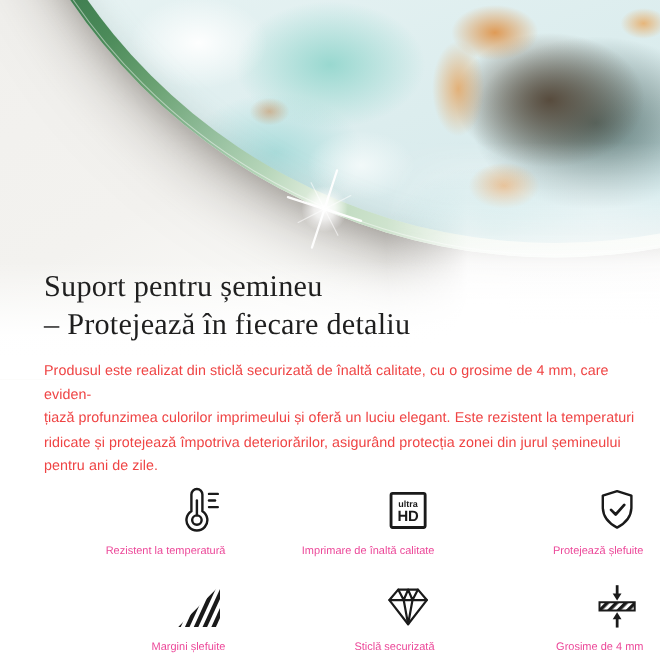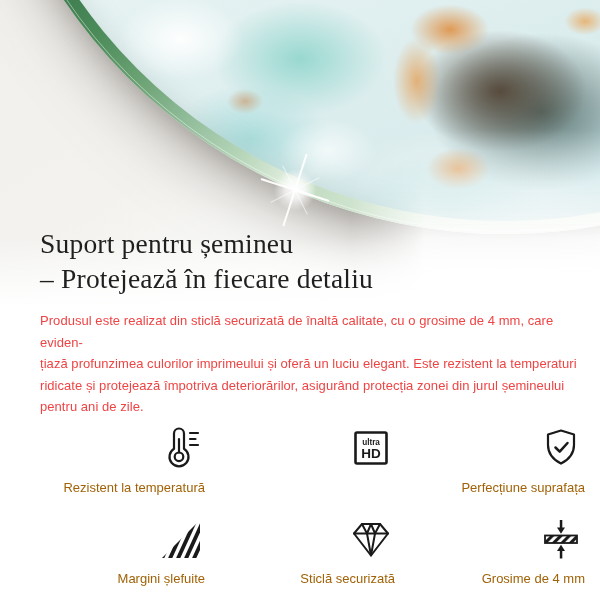--- a/index.html
+++ b/index.html
@@ -53,39 +53,39 @@
     background:linear-gradient(to bottom, rgba(255,255,255,0) 8%, rgba(254,254,254,.92) 55%, #fff 78%);
     -webkit-mask-image:linear-gradient(to right, rgba(0,0,0,0), #000 30%);
             mask-image:linear-gradient(to right, rgba(0,0,0,0), #000 30%);
   }
   .fade-bottom{
     position:absolute;left:0;top:238px;width:600px;height:107px;z-index:3;
     background:linear-gradient(to bottom, rgba(255,255,255,0), rgba(255,255,255,.96) 62%, #fff 82%);
   }
 
   
-  .content{position:absolute;left:0;top:0;width:580px;z-index:5;padding:226px 40px 0;box-sizing:border-box;}
+  .content{position:absolute;left:0;top:16px;width:580px;z-index:5;padding:226px 40px 0;box-sizing:border-box;}
   h1{
     margin:0;font-family:"Liberation Serif","DejaVu Serif",serif;font-weight:400;
     font-size:27.5px;line-height:35px;color:#1f1f1f;letter-spacing:.2px;
   }
   .h-line{display:block;}
   .intro{
     margin:14px 0 0;width:548px;font-size:13px;line-height:21.6px;color:#ef4444;
     white-space:pre-line;letter-spacing:.05px;
   }
 
   
   .features{
     margin:8px 0 0 -25px;width:570px;display:grid;
     grid-template-columns:1fr 1fr 1fr;row-gap:22px;
   }
   .feature{display:flex;flex-direction:column;align-items:flex-end;}
   .ficon{height:46px;display:flex;align-items:flex-end;justify-content:center;color:#1a1a1a;}
-  .flabel{margin-top:8px;font-size:13px;color:#a16207;white-space:nowrap;}
+  .flabel{margin-top:8px;font-size:10px;color:#ec4899;white-space:nowrap;}
   svg{display:block;}
 </style>
 </head>
 <body>
 
 <div class="page">
 
   <div class="hero">
     <div class="glass-outer">
       <div class="glass-marble"></div>
@@ -138,30 +138,31 @@
       </div>
 
       <div class="feature">
         <div class="ficon">
           <svg width="48" height="48" viewBox="0 0 48 48">
             <rect x="8.5" y="8.5" width="31" height="31" rx="1.5" fill="none" stroke="currentColor" stroke-width="2.6"></rect>
             <text x="24" y="20.5" text-anchor="middle" font-family="Liberation Sans, sans-serif" font-size="8.2" font-weight="700" fill="currentColor">ultra</text>
             <text x="24" y="33.5" text-anchor="middle" font-family="Liberation Sans, sans-serif" font-size="13.5" font-weight="700" fill="currentColor">HD</text>
           </svg>
         </div>
+        <div class="flabel">Imprimare de înaltă calitate</div>
       </div>
 
       <div class="feature">
         <div class="ficon">
           <svg width="48" height="48" viewBox="0 0 48 48" fill="none" stroke="currentColor" stroke-width="2.2" stroke-linecap="round" stroke-linejoin="round">
             <path d="M24 6.5 L37 10.5 V 21 c0 8.8 -5.2 14.6 -13 18.6 C16.2 35.6 11 29.8 11 21 V 10.5 Z"></path>
             <path d="M18.5 23.5 l4.2 4.2 L30.5 19" stroke-width="2.5"></path>
           </svg>
         </div>
-        <div class="flabel">Perfecțiune suprafața</div>
+        <div class="flabel">Protejează șlefuite</div>
       </div>
 
       <div class="feature">
         <div class="ficon">
           <svg width="48" height="48" viewBox="0 0 48 48">
             <defs>
               <clipPath id="triClip">
                   <path d="M5 43 L43 43 L43 5 Z"></path>
                 </clipPath>
             </defs>

